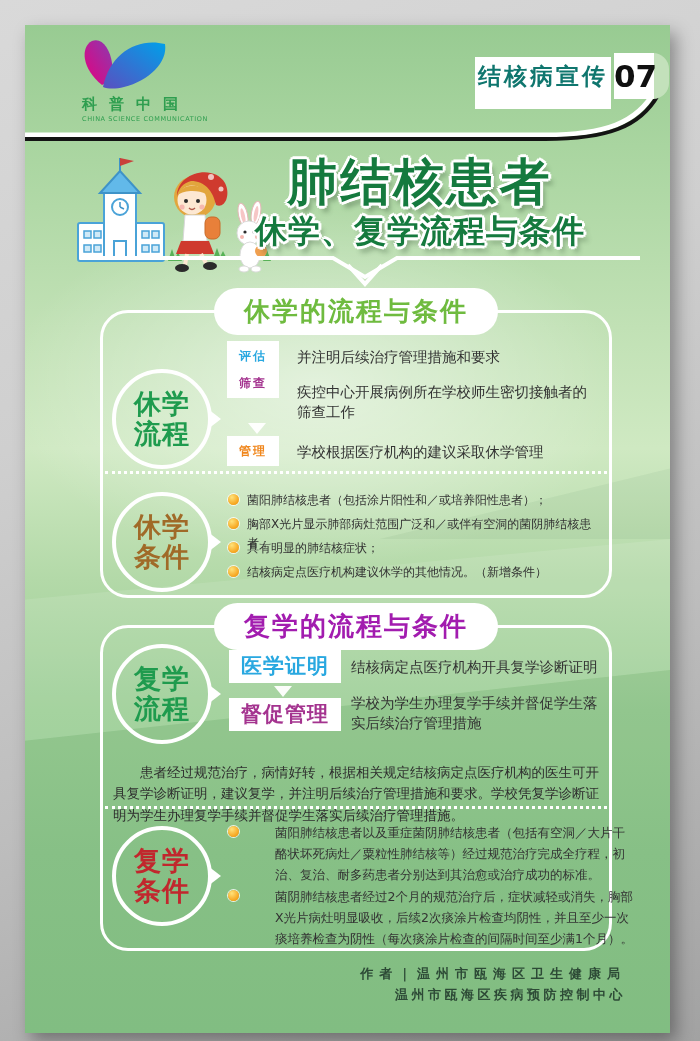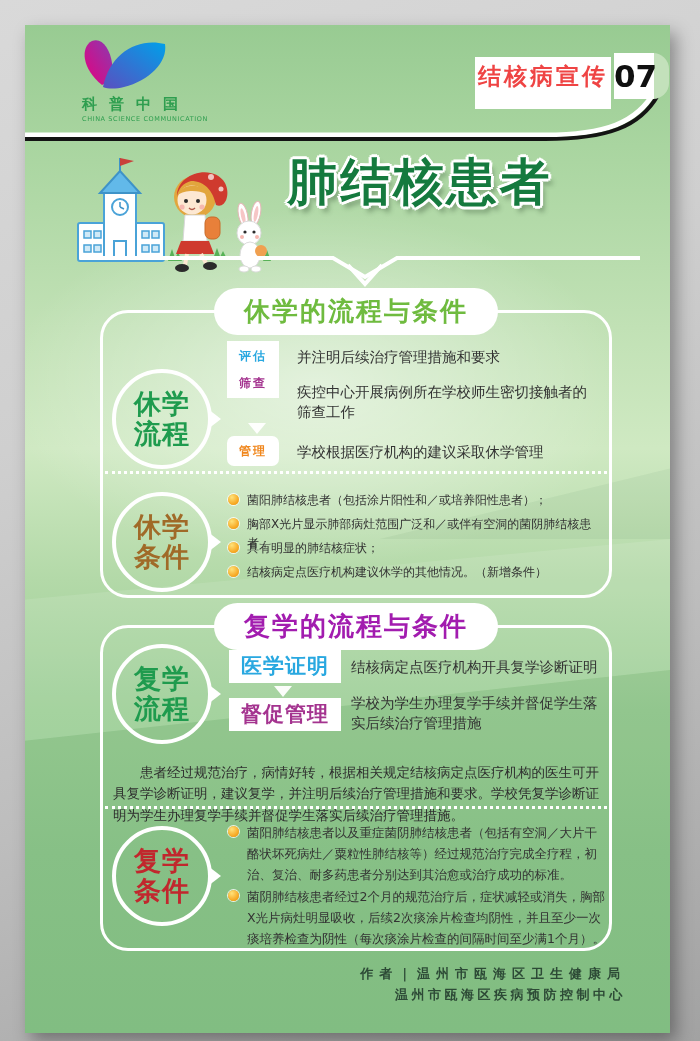--- a/index.html
+++ b/index.html
@@ -18,21 +18,21 @@
   .facet{position:absolute;left:0;top:0;width:100%;height:100%;pointer-events:none;}
   .facet.f1{background:rgba(255,255,255,.10);clip-path:polygon(0 57%,100% 51%,100% 64%,0 71%);}
   .facet.f2{background:rgba(10,80,30,.06);clip-path:polygon(0 71%,100% 64%,100% 100%,0 100%);}
   .facet.f3{background:rgba(10,80,30,.05);clip-path:polygon(55% 51%,100% 44%,100% 51%);}
 
   
   .swoosh{position:absolute;left:0;top:40px;width:645px;height:90px;z-index:1;}
   .flap{position:absolute;left:592px;top:28px;width:52px;height:46px;background:#c3e1bb;
         border-radius:0 16px 16px 0;z-index:2;}
   .series-label{position:absolute;left:450px;top:32px;width:136px;height:52px;background:#fff;
-        z-index:3;text-align:center;line-height:38px;font-size:23px;font-weight:900;color:#ef4444;letter-spacing:3px;}
+        z-index:3;text-align:center;line-height:38px;font-size:23px;font-weight:900;color:#0f766e;letter-spacing:3px;}
   .series-num{position:absolute;left:589px;top:28px;width:40px;height:46px;background:#fff;
         z-index:3;text-align:center;line-height:46px;font-size:31px;font-weight:900;color:#101010;}
   .logo{position:absolute;left:45px;top:8px;width:160px;height:100px;z-index:2;}
   .logo .cn{position:absolute;left:12px;top:62px;font-size:15px;font-weight:bold;color:#2e9e4f;letter-spacing:12px;white-space:nowrap;}
   .logo .en{position:absolute;left:12px;top:82px;font-size:6.5px;color:#2e9e4f;letter-spacing:.6px;white-space:nowrap;}
 
   
   .illu{position:absolute;left:48px;top:128px;width:215px;height:124px;}
   .title-block{position:absolute;left:195px;top:130px;width:400px;text-align:center;z-index:2;}
   .title-l1,.title-l2{
@@ -60,34 +60,34 @@
         width:0;height:0;border-top:10px solid transparent;border-bottom:10px solid transparent;border-left:13px solid #fff;}
   .c-green{color:#1f9b4e;}
   .c-brown{color:#a06a28;}
   .c-red{color:#c1272d;}
 
   .step-label{position:absolute;background:#fff;text-align:center;font-weight:900;z-index:2;}
   .step-sm{left:202px;width:52px;height:30px;line-height:30px;font-size:12px;letter-spacing:2px;}
   .step-lg{left:204px;width:112px;height:33px;line-height:33px;font-size:21px;letter-spacing:1px;}
   .t-blue{color:#29a8e0;}
   .t-purple{color:#a4338f;}
-  .t-orange{color:#f0861c;border-radius:7px;}
+  .t-orange{color:#f0861c;}
 
   .step-desc{position:absolute;font-size:14.5px;color:#333;line-height:1.4;font-weight:500;}
   .down-arrow{position:absolute;width:0;height:0;border-left:9px solid transparent;
         border-right:9px solid transparent;border-top:11px solid rgba(255,255,255,.95);}
   .dotted{position:absolute;left:80px;width:502px;border-top:3px dotted #fff;}
 
   .bullet-item{position:absolute;left:203px;display:flex;align-items:flex-start;}
   .bullet-dot{flex:0 0 11px;width:11px;height:11px;border-radius:50%;margin:3px 8px 0 0;
         background:radial-gradient(circle at 35% 30%,#ffe27a,#f7a823 65%,#e8920f);
         box-shadow:0 0 0 1px rgba(255,255,255,.8);}
   .bullet-text{color:#333;font-weight:500;}
   .cond1 .bullet-text{font-size:12px;line-height:1.55;width:360px;}
-  .cond2 .bullet-text{font-size:12.5px;line-height:1.66;width:358px;}
+  .cond2 .bullet-text{font-size:12.5px;line-height:1.66;width:358px;margin-left:28px;}
 
   .note{position:absolute;left:88px;top:737px;width:498px;font-size:13.5px;line-height:1.58;
         color:#2e2e2e;text-indent:2em;font-weight:500;}
 
   .footer{position:absolute;right:44px;top:938px;text-align:right;color:#2d4a36;font-weight:bold;}
   .footer .l1{font-size:13px;letter-spacing:6px;line-height:21px;}
   .footer .l2{font-size:13px;letter-spacing:3.5px;line-height:21px;}
 </style>
 </head>
 <body>
@@ -187,20 +187,21 @@
       <circle cx="184" cy="84" r="2" fill="#f6b8b0"></circle>
       <ellipse cx="177" cy="102" rx="10" ry="13" fill="#ffffff" stroke="#dcdcdc"></ellipse>
       <circle cx="188" cy="98" r="6" fill="#f0a050"></circle>
       <ellipse cx="171" cy="116" rx="5" ry="3" fill="#ffffff" stroke="#dcdcdc"></ellipse>
       <ellipse cx="183" cy="116" rx="5" ry="3" fill="#ffffff" stroke="#dcdcdc"></ellipse>
     </g>
   </svg>
 
   <div class="title-block">
     <div class="title-l1">肺结核患者</div>
+    <div class="title-l2">休学、复学流程与条件</div>
   </div>
   <svg class="divider" viewBox="0 0 555 34">
     <polyline points="0,5 248,5 280,24 312,5 555,5" fill="none" stroke="#ffffff" stroke-width="4"></polyline>
     <polyline points="263,12 280,31 297,12" fill="none" stroke="#ffffff" stroke-width="4"></polyline>
   </svg>
 
   <div class="panel panel-1">
     <div class="pill green">休学的流程与条件</div>
   </div>
   <div class="flow-circle c-green" style="left:87px;top:344px;">

